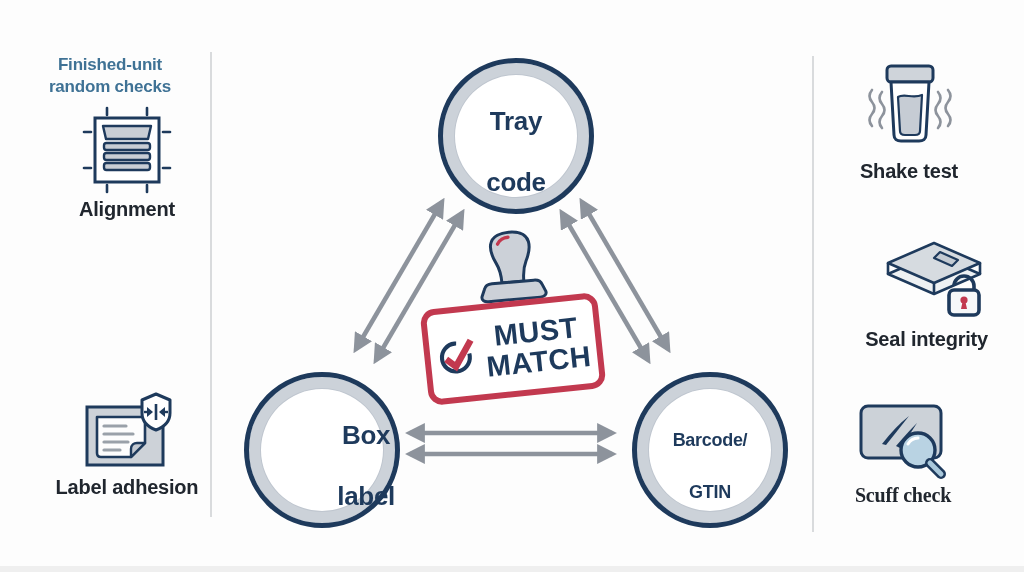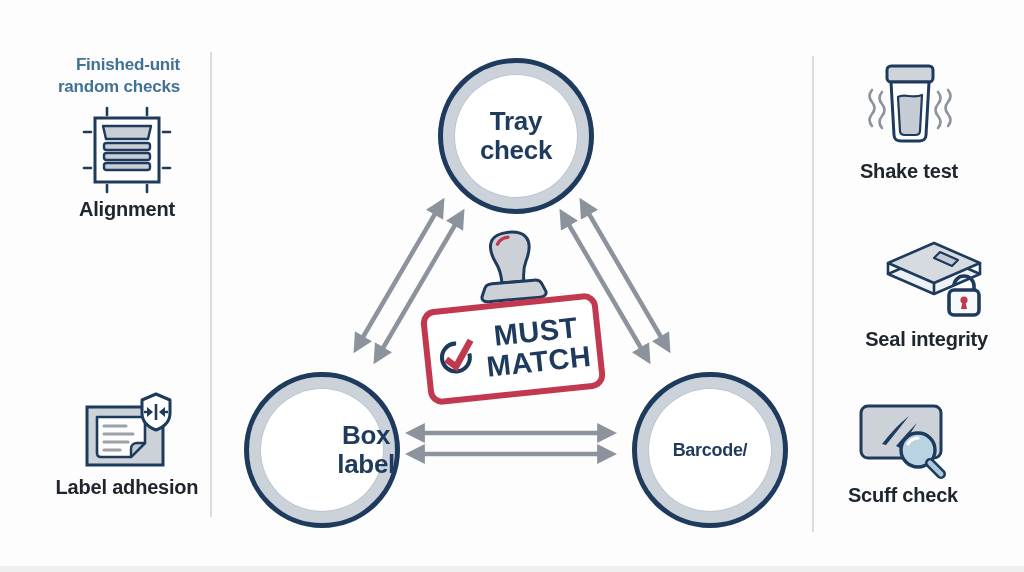--- a/index.html
+++ b/index.html
@@ -8,41 +8,41 @@
     background:#fdfdfd; overflow:hidden;
     font-family:"Liberation Sans", sans-serif;
   }
   .divider { position:absolute; width:2px; background:#d9dbdd; }
   #divider-left  { left:210px; top:52px;  height:465px; }
   #divider-right { left:812px; top:56px;  height:476px; }
 
   .side-title {
     position:absolute; left:40px; top:54px; width:140px;
     color:#3f7295; font-weight:bold; font-size:17px;
-    line-height:1.28; text-align:right; letter-spacing:-0.2px;
+    line-height:1.28; text-align:center; letter-spacing:-0.2px;
   }
   .check-item { position:absolute; display:flex; flex-direction:column; align-items:center; }
   .check-item .gap { height:4px; }
   .check-label {
     font-size:20px; font-weight:600; color:#20262e;
     text-align:center; line-height:1.12; letter-spacing:-0.2px;
   }
 
   .node {
     position:absolute; width:146px; height:146px; border-radius:50%;
     border:5px solid #1e3a5c; background:#ffffff;
     box-shadow: inset 0 0 0 11px #ccd2d9, inset 0 0 0 12px #bfc6cf;
     display:flex; align-items:center; justify-content:center;
   }
   .node-text {
     font-size:26px; font-weight:bold; color:#1e3a5c;
     text-align:center; line-height:1.12; letter-spacing:-0.3px;
   }
   .node-text.small { font-size:18px; }
-  .node-text span { display:block; }
+  .node-text span { display:block;margin-top:32px; }
 
   #arrow-layer { position:absolute; left:0; top:0; pointer-events:none; }
 
   #stamp-icon { position:absolute; left:466px; top:230px; transform:rotate(-5deg); }
 
   .match-badge {
     position:absolute; left:424px; top:301px; width:178px; height:96px;
     transform:rotate(-6deg);
     border:6px solid #c2394f; border-radius:14px; background:#ffffff;
     box-sizing:border-box;
@@ -138,21 +138,21 @@
       <polygon points="58,18 76,26 70,32 52,24" fill="#c3cad2" stroke="#1e3a5c" stroke-width="2.2" stroke-linejoin="round"></polygon>
       <path d="M72,52 a10,10 0 0 1 20,0 v6" fill="none" stroke="#1e3a5c" stroke-width="3.6"></path>
       <rect x="67" y="56" width="30" height="25" rx="5" fill="#f6f8f9" stroke="#1e3a5c" stroke-width="3.6"></rect>
       <circle cx="82" cy="66" r="3.6" fill="#c2394f"></circle>
       <polygon points="80.5,68 83.5,68 85,75 79,75" fill="#c2394f"></polygon>
     </svg>
     <div class="gap"></div>
     <div class="check-label">Seal integrity</div>
   </div>
 
-  <div class="check-item" style="left:818px; top:394px; width:170px;">
+  <div class="check-item" style="left:818px; top:394px; width:170px;font-family:Liberation Serif, serif;">
     <svg width="102" height="86" viewBox="0 0 102 86">
       <rect x="9" y="12" width="80" height="52" rx="7" fill="#ccd2d8" stroke="#1e3a5c" stroke-width="3"></rect>
       <path d="M30,50 Q44,32 57,22 Q46,36 34,51 Z" fill="#1e3a5c"></path>
       <path d="M44,52 Q56,38 65,29 Q57,42 48,54 Z" fill="#1e3a5c"></path>
       <circle cx="66" cy="56" r="17" fill="#b9d3e3" stroke="#1e3a5c" stroke-width="3.4"></circle>
       <path d="M56,50 a12,12 0 0 1 10,-6" fill="none" stroke="#ffffff" stroke-width="3" stroke-linecap="round"></path>
       <line x1="78" y1="69" x2="89" y2="80" stroke="#1e3a5c" stroke-width="10" stroke-linecap="round"></line>
       <line x1="78" y1="69" x2="89" y2="80" stroke="#a9c8db" stroke-width="5" stroke-linecap="round"></line>
     </svg>
     <div class="gap"></div>
@@ -171,32 +171,33 @@
       <line x1="582" y1="202" x2="668" y2="349" marker-start="url(#ah)" marker-end="url(#ah)"></line>
       <line x1="562" y1="213" x2="648" y2="360" marker-start="url(#ah)" marker-end="url(#ah)"></line>
       <line x1="410" y1="433" x2="612" y2="433" marker-start="url(#ah)" marker-end="url(#ah)"></line>
       <line x1="410" y1="454" x2="612" y2="454" marker-start="url(#ah)" marker-end="url(#ah)"></line>
     </g>
   </svg>
 
   <div class="node" style="left:438px; top:58px;">
     <div class="node-text">
       <span>Tray</span>
-      <span>check</span>
+      <span>code</span>
     </div>
   </div>
   <div class="node" style="left:244px; top:372px;justify-content:flex-end;">
     <div class="node-text">
       <span>Box</span>
       <span>label</span>
     </div>
   </div>
   <div class="node" style="left:632px; top:372px;">
     <div class="node-text small">
       <span>Barcode/</span>
+      <span>GTIN</span>
     </div>
   </div>
 
   <svg id="stamp-icon" width="92" height="84" viewBox="0 0 90 84">
     <path d="M34,52 C34,43 33,38 30,32 C26,24 25,18 26,13 C28,4 38,2 45,2 C52,2 62,4 64,13 C65,18 64,24 60,32 C57,38 56,43 56,52 Z" fill="#ccd1d8" stroke="#1e3a5c" stroke-width="3" stroke-linejoin="round"></path>
     <path d="M33,13 C35,9 40,7 44,7" fill="none" stroke="#c2394f" stroke-width="3.4" stroke-linecap="round"></path>
     <path d="M24,52 L66,52 C70,52 73,54 74,57 L77,64 C78,67.5 75,69.5 71,69.5 L19,69.5 C15,69.5 12,67.5 13,64 L16,57 C17,54 20,52 24,52 Z" fill="#ccd1d8" stroke="#1e3a5c" stroke-width="3" stroke-linejoin="round"></path>
     <path d="M17,73 L73,73 L69,80.5 L21,80.5 Z" fill="#b2364e" stroke="#1e3a5c" stroke-width="2" stroke-linejoin="round"></path>
   </svg>
 

